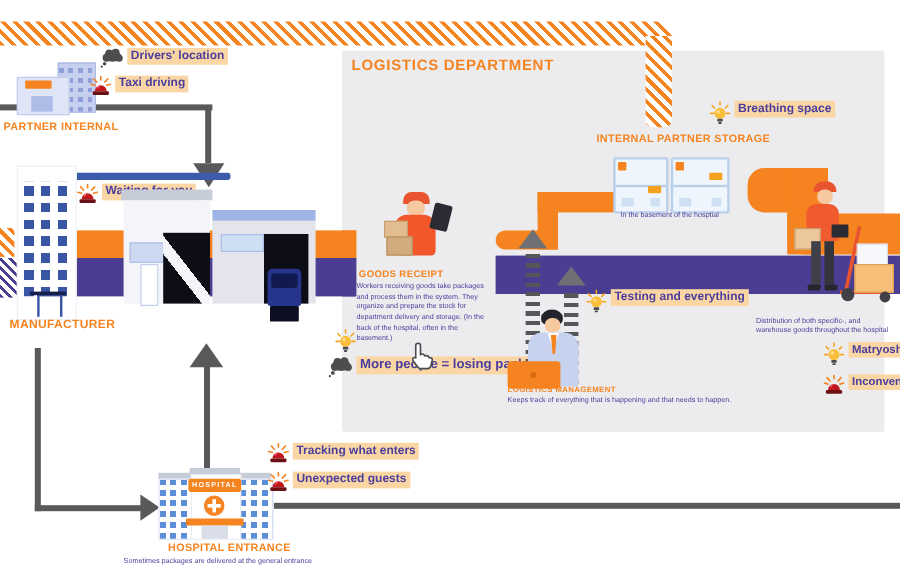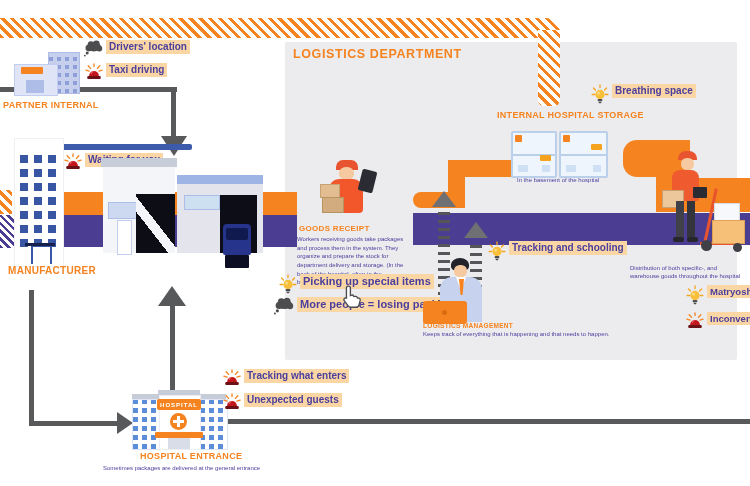--- a/index.html
+++ b/index.html
@@ -105,21 +105,21 @@
     <div class="abs" style="left:12px;top:28px;width:18px;height:13px;background:#aebce8"></div>
   </div>
   <div class="lbl" style="left:3px;top:100px;font-size:9px">PARTNER INTERNAL</div>
 
   <div class="callout" style="left:83px;top:40px">
     <svg class="ico" width="20" height="17">
         <use href="#sym-cloud"></use>
       </svg>
     <span class="chip" style="font-size:10px">Drivers' location</span>
   </div>
-  <div class="callout" style="left:85px;top:63px">
+  <div class="callout" style="left:75px;top:63px">
     <svg class="ico" width="18" height="18">
         <use href="#sym-siren"></use>
       </svg>
     <span class="chip" style="font-size:10px">Taxi driving</span>
   </div>
 
   <div class="abs" style="left:14px;top:138px;width:48px;height:127px;background:#fff;border:1px solid #eef0f6">
     <div class="abs win" style="left:5px;top:12px;width:36px;height:96px"></div>
     <div class="abs" style="left:16px;top:106px;width:17px;height:17px;background:#fff;border:2px solid #3956a5;border-bottom:none"></div>
     <div class="abs" style="left:10px;top:104px;width:30px;height:3px;background:#16204a"></div>
@@ -195,21 +195,21 @@
   <div class="abs band-p" style="left:285px;top:215px;width:11px;height:32px"></div>
 
   <div class="abs band-o" style="left:413px;top:192px;width:52px;height:16px;border-radius:8px 0 0 8px"></div>
   <div class="abs band-o" style="left:448px;top:160px;width:17px;height:48px"></div>
   <div class="abs band-o" style="left:448px;top:160px;width:64px;height:17px"></div>
 
   <div class="abs band-o" style="left:623px;top:140px;width:67px;height:37px;border-radius:14px 0 0 14px"></div>
   <div class="abs band-o" style="left:656px;top:140px;width:34px;height:72px"></div>
   <div class="abs band-o" style="left:656px;top:178px;width:94px;height:34px;border-radius:0 0 0 14px"></div>
 
-  <div class="lbl" style="left:497px;top:110px;font-size:9px">INTERNAL HOSPITAL STORAGE</div>
+  <div class="lbl" style="left:497px;top:110px;font-size:9px">INTERNAL PARTNER STORAGE</div>
   <div class="shelf" style="left:511px;top:131px;width:42px;height:43px">
     <div class="mid"></div>
       <div class="tag"></div>
       <div class="bx1" style="top:52%"></div>
       <div class="bx2"></div>
       <div class="bx3"></div>
   </div>
   <div class="shelf" style="left:559px;top:131px;width:45px;height:43px">
     <div class="mid"></div>
       <div class="tag"></div>
@@ -234,21 +234,20 @@
     <div class="abs" style="left:40px;top:10px;width:15px;height:22px;background:#2b2b33;border-radius:2px;transform:rotate(14deg)"></div>
   </div>
 
   <div class="lbl" style="left:299px;top:224px;font-size:8px">GOODS RECEIPT</div>
   <div class="cap" style="left:297px;top:235px;width:107px;font-size:6px;line-height:1.45;white-space:normal">Workers receiving goods take packages and process them in the system. They organize and prepare the stock for department delivery and storage. (In the back of the hospital, often in the basement.)</div>
 
   <div class="callout" style="left:279px;top:274px">
     <svg class="ico" width="18" height="21">
         <use href="#sym-lightbulb"></use>
       </svg>
-    <span class="chip" style="font-size:11px">Picking up special items</span>
   </div>
   <svg class="abs" width="21" height="25" style="left:340px;top:284px;z-index:6">
       <use href="#sym-cursor"></use>
     </svg>
   <div class="callout" style="left:273px;top:297px">
     <svg class="ico" width="21" height="18">
         <use href="#sym-cloud"></use>
       </svg>
     <span class="chip" style="font-size:11px">More people = losing packages</span>
   </div>
@@ -269,21 +268,21 @@
     <div class="abs" style="left:19px;top:9px;width:5px;height:5px;background:#d96b10;border-radius:50%"></div>
   </div>
 
   <div class="lbl" style="left:423px;top:322px;font-size:6.5px">LOGISTICS MANAGEMENT</div>
   <div class="cap" style="left:423px;top:331px;font-size:6px">Keeps track of everything that is happening and that needs to happen.</div>
 
   <div class="callout" style="left:488px;top:241px">
     <svg class="ico" width="18" height="21">
         <use href="#sym-lightbulb"></use>
       </svg>
-    <span class="chip" style="font-size:10px">Tracking and schooling</span>
+    <span class="chip" style="font-size:10px">Testing and everything</span>
   </div>
 
   <div class="abs" style="left:662px;top:150px;width:50px;height:96px">
     <div class="abs" style="left:16px;top:1px;width:19px;height:9px;background:#e8542f;border-radius:8px 8px 0 0"></div>
     <div class="abs" style="left:19px;top:8px;width:13px;height:12px;background:#f6c9a0;border-radius:45%"></div>
     <div class="abs" style="left:10px;top:20px;width:27px;height:31px;background:#ef5a2e;border-radius:8px 8px 3px 3px"></div>
     <div class="abs" style="left:0;top:40px;width:20px;height:16px;background:#ecc79c;border:1px solid #c8a071"></div>
     <div class="abs" style="left:31px;top:37px;width:14px;height:11px;background:#2b2b33;border-radius:1px"></div>
     <div class="abs" style="left:14px;top:51px;width:8px;height:36px;background:#3f4048"></div>
     <div class="abs" style="left:25px;top:51px;width:8px;height:36px;background:#34353c"></div>

